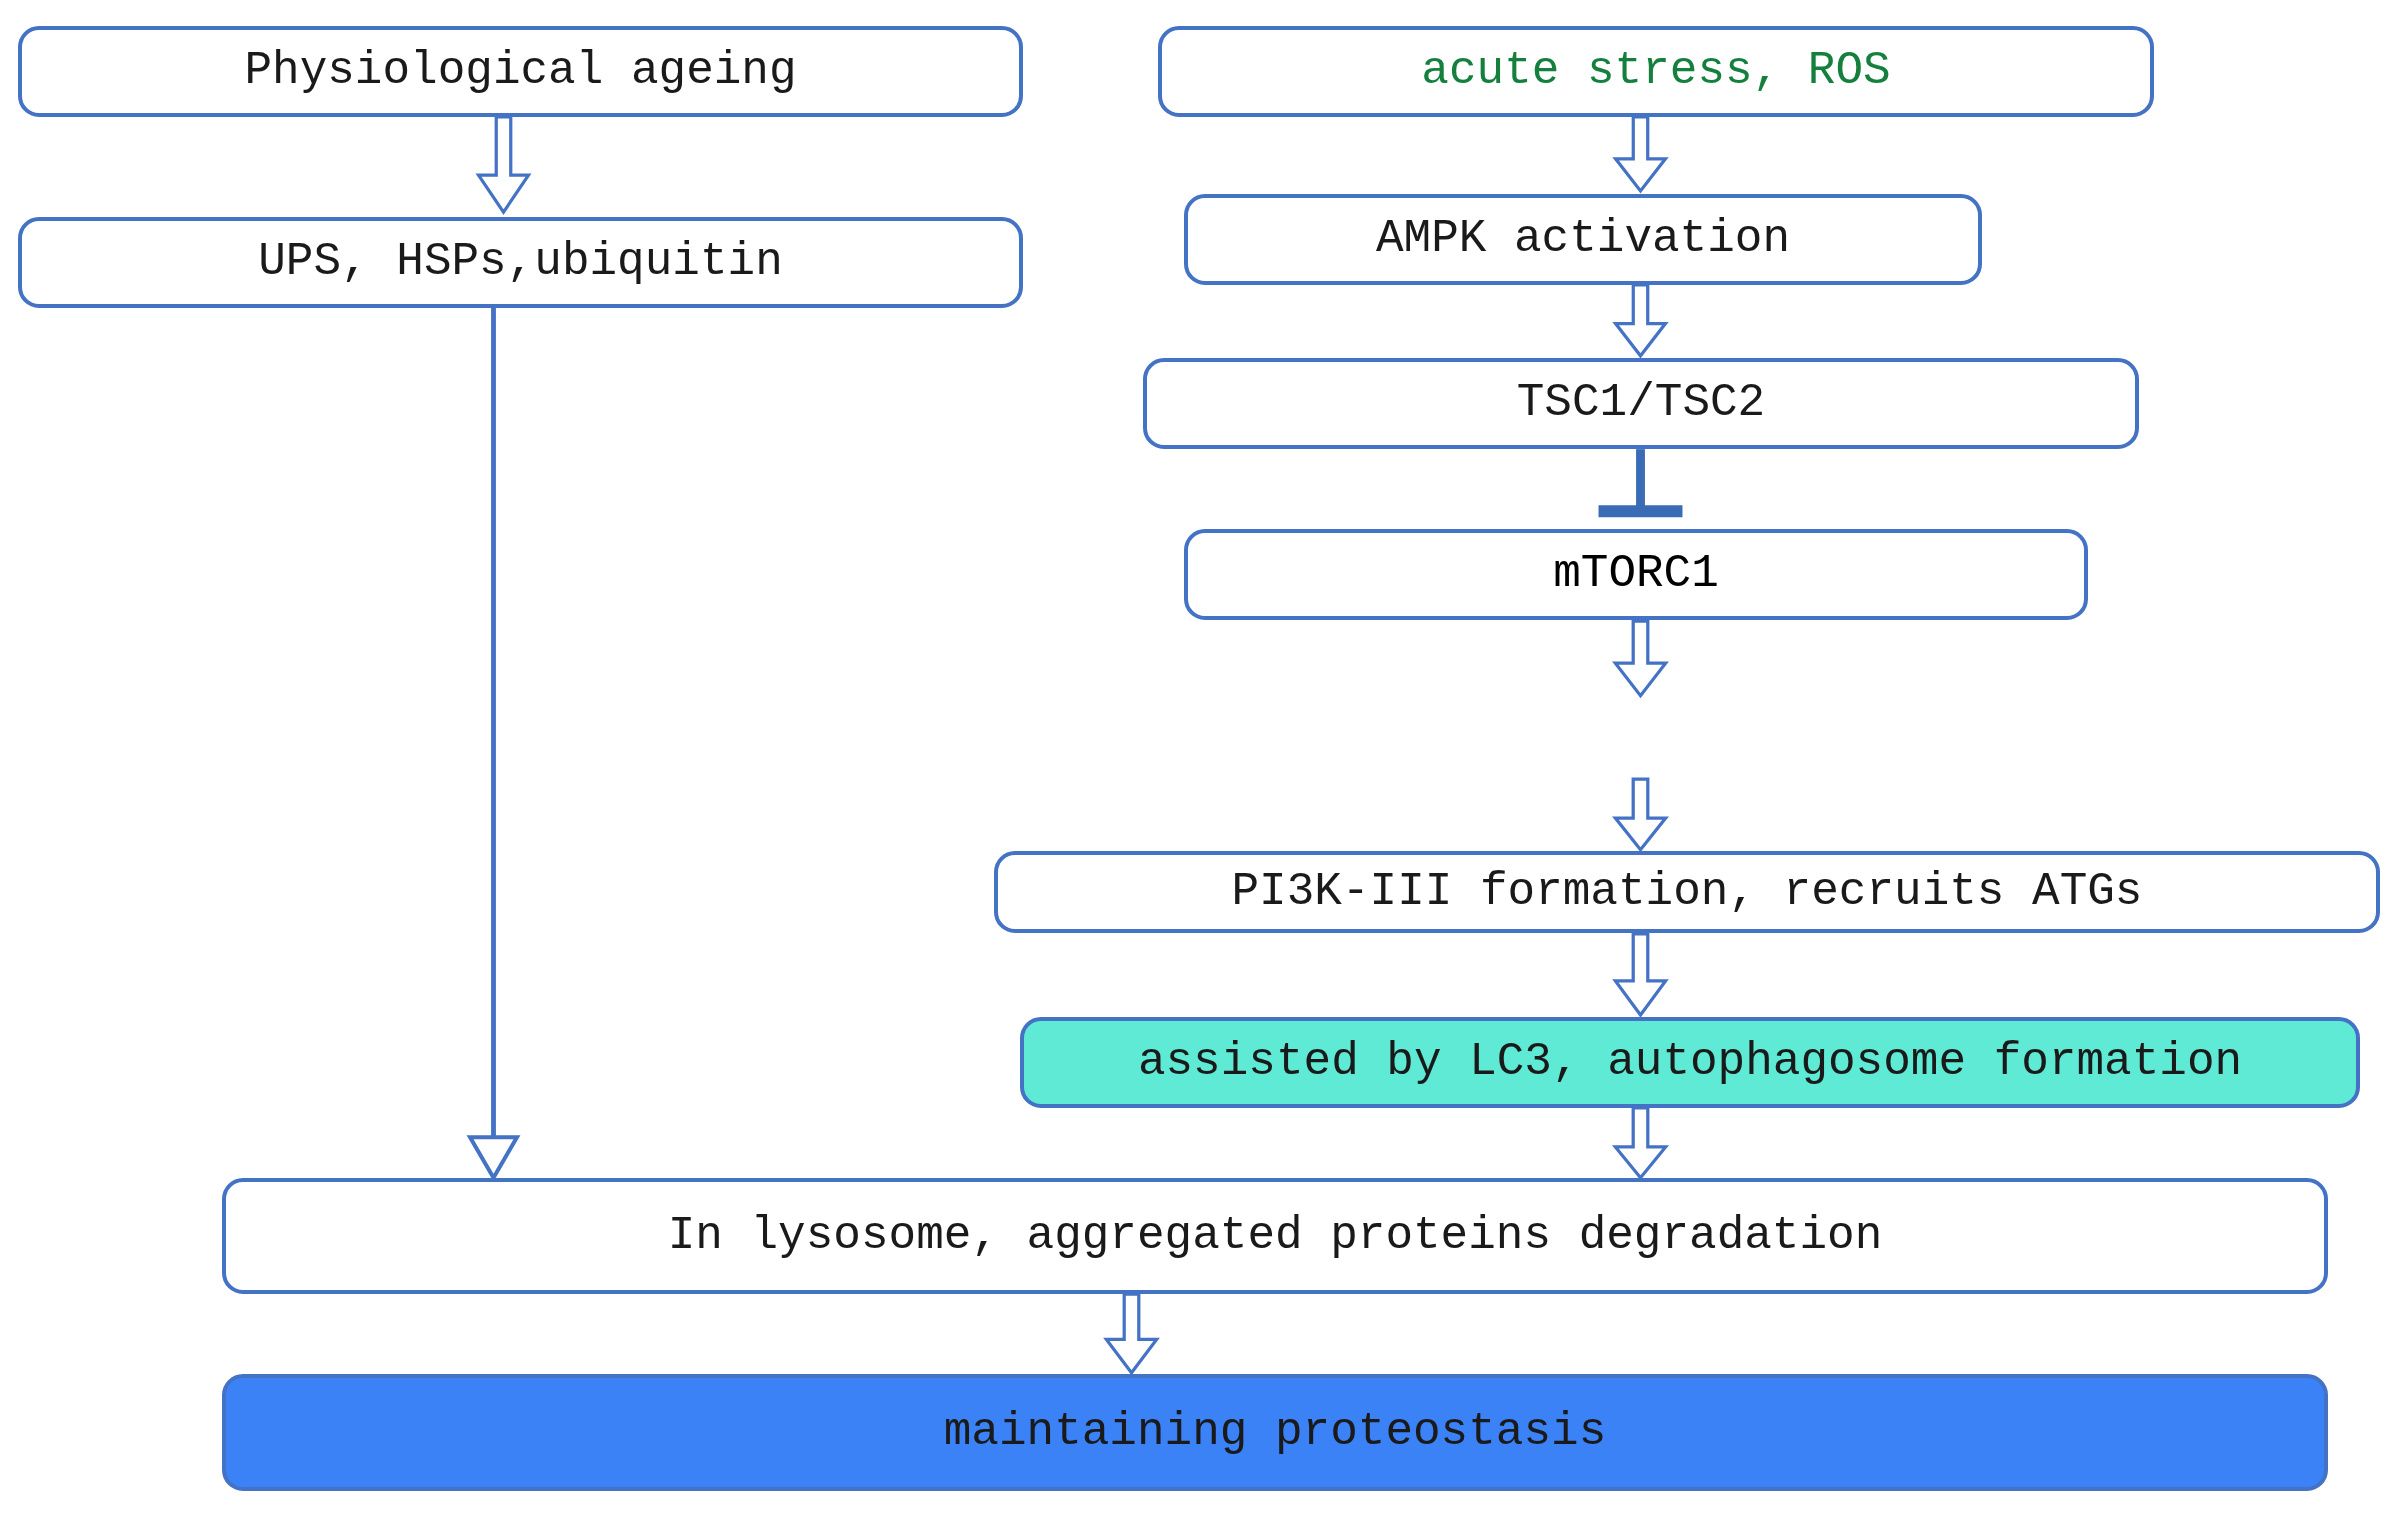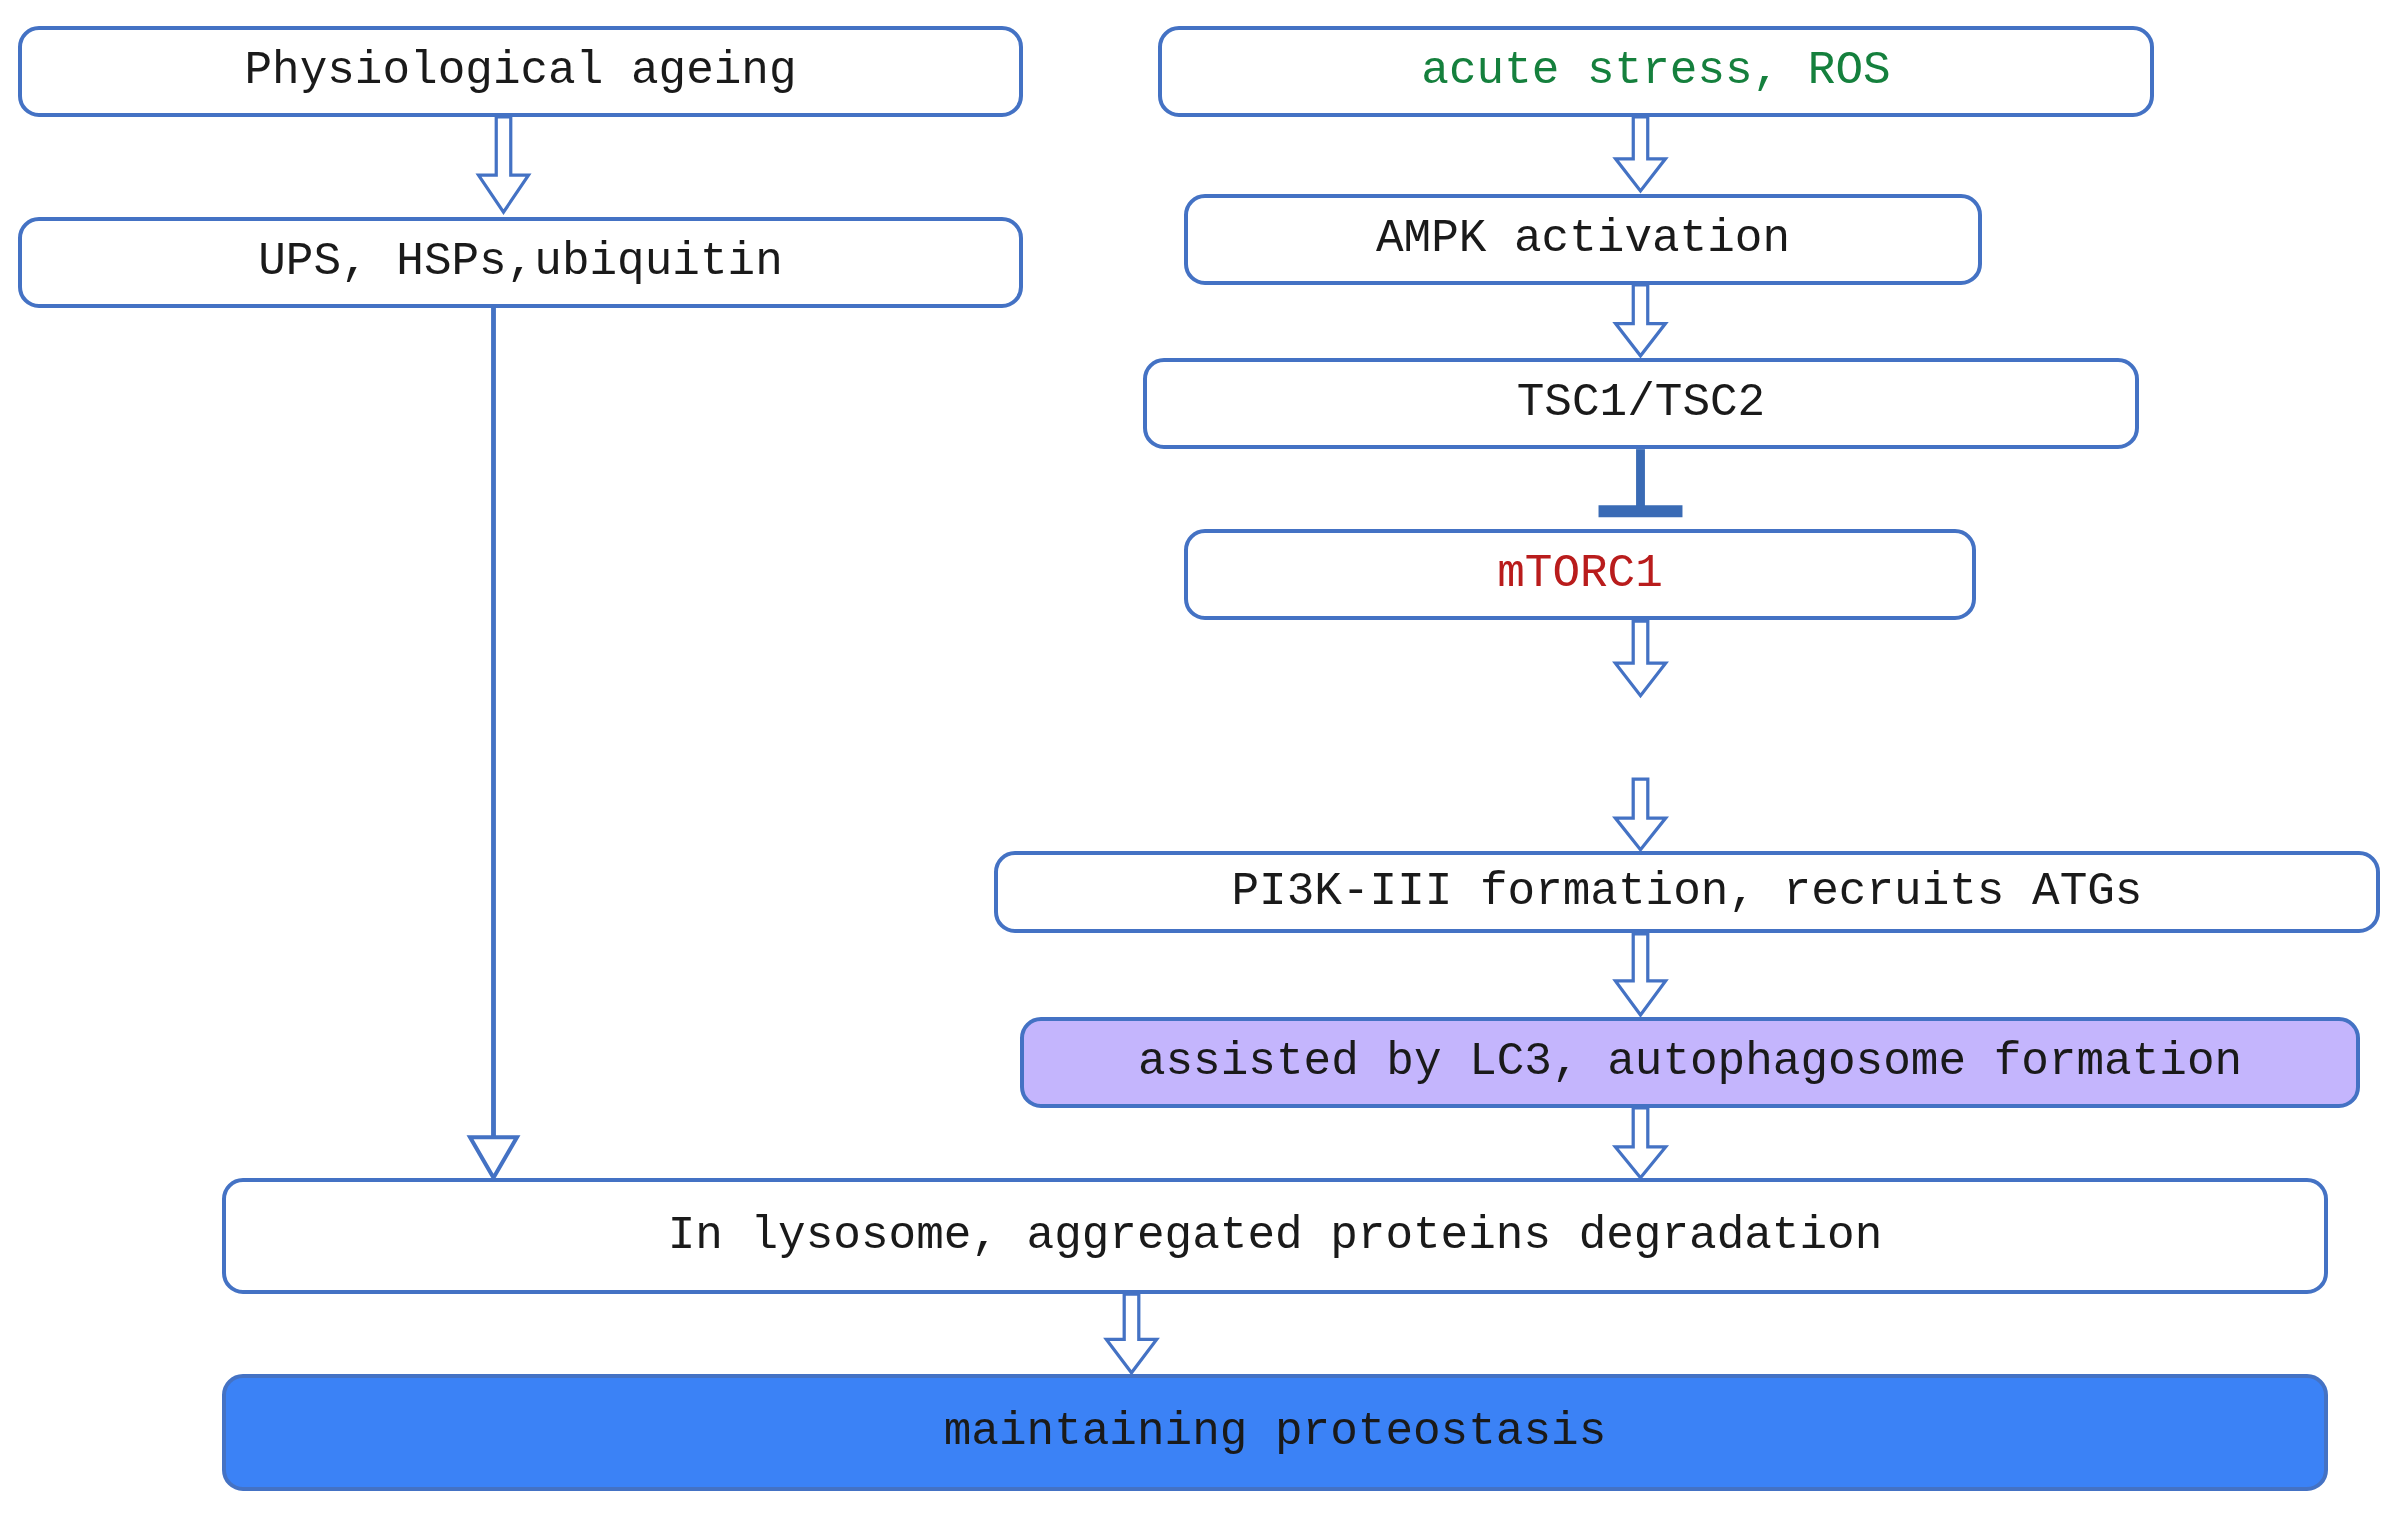--- a/index.html
+++ b/index.html
@@ -54,26 +54,26 @@
   <div class="node" id="n-physiological-ageing" style="left: 18px; top: 26px; width: 1005px; height: 91px; border-color: rgb(68, 114, 196); background: rgb(255, 255, 255); color: rgb(26, 26, 26);">Physiological ageing</div>
 
   <div class="node" id="n-ups-hsps-ubiquitin" style="left: 18px; top: 217px; width: 1005px; height: 91px; border-color: rgb(68, 114, 196); background: rgb(255, 255, 255); color: rgb(26, 26, 26);">UPS, HSPs,ubiquitin</div>
 
   <div class="node" id="n-acute-stress-ros" style="left: 1158px; top: 26px; width: 996px; height: 91px; border-color: rgb(68, 114, 196); background: rgb(255, 255, 255); color: #15803d;">acute stress, ROS</div>
 
   <div class="node" id="n-ampk-activation" style="left: 1184px; top: 194px; width: 798px; height: 91px; border-color: rgb(68, 114, 196); background: rgb(255, 255, 255); color: rgb(26, 26, 26);">AMPK activation</div>
 
   <div class="node" id="n-tsc1-tsc2" style="left: 1143px; top: 358px; width: 996px; height: 91px; border-color: rgb(68, 114, 196); background: rgb(255, 255, 255); color: rgb(26, 26, 26);">TSC1/TSC2</div>
 
-  <div class="node" id="n-mtorc1" style="left: 1184px; top: 529px; width: 792px; height: 91px; border-color: rgb(68, 114, 196); background: rgb(255, 255, 255); color: #b91c1c;">mTORC1</div>
+  <div class="node" id="n-mtorc1" style="left: 1184px; top: 529px; width: 904px; height: 91px; border-color: rgb(68, 114, 196); background: rgb(255, 255, 255); color: #000000;">mTORC1</div>
 
 
   <div class="node" id="n-pi3k-iii" style="left: 994px; top: 851px; width: 1386px; height: 82px; border-color: rgb(68, 114, 196); background: rgb(255, 255, 255); color: rgb(26, 26, 26);">PI3K-III formation, recruits ATGs</div>
 
-  <div class="node" id="n-lc3-autophagosome" style="left: 1020px; top: 1017px; width: 1340px; height: 91px; border-color: rgb(68, 114, 196); background: #c4b5fd; color: rgb(26, 26, 26);">assisted by LC3, autophagosome formation</div>
+  <div class="node" id="n-lc3-autophagosome" style="left: 1020px; top: 1017px; width: 1340px; height: 91px; border-color: rgb(68, 114, 196); background: #5eead4; color: rgb(26, 26, 26);">assisted by LC3, autophagosome formation</div>
 
   <div class="node" id="n-lysosome-degradation" style="left: 222px; top: 1178px; width: 2106px; height: 116px; border-color: rgb(68, 114, 196); background: rgb(255, 255, 255); color: rgb(26, 26, 26);">In lysosome, aggregated proteins degradation</div>
 
   <div class="node" id="n-maintaining-proteostasis" style="left: 222px; top: 1374px; width: 2106px; height: 117px; border-color: rgb(68, 114, 196); background: #3b82f6; color: rgb(26, 26, 26);">maintaining proteostasis</div>
 
   <div class="conn" style="left:467px; top:117px; width:73px; height:100px;">
     <svg width="73" height="100" viewBox="0 0 90 124">
       <polygon points="36,0 54,0 54,72 76,72 45,118 14,72 36,72" fill="#FFFFFF" stroke="#4472C4" stroke-width="4"></polygon>
     </svg>
   </div>

